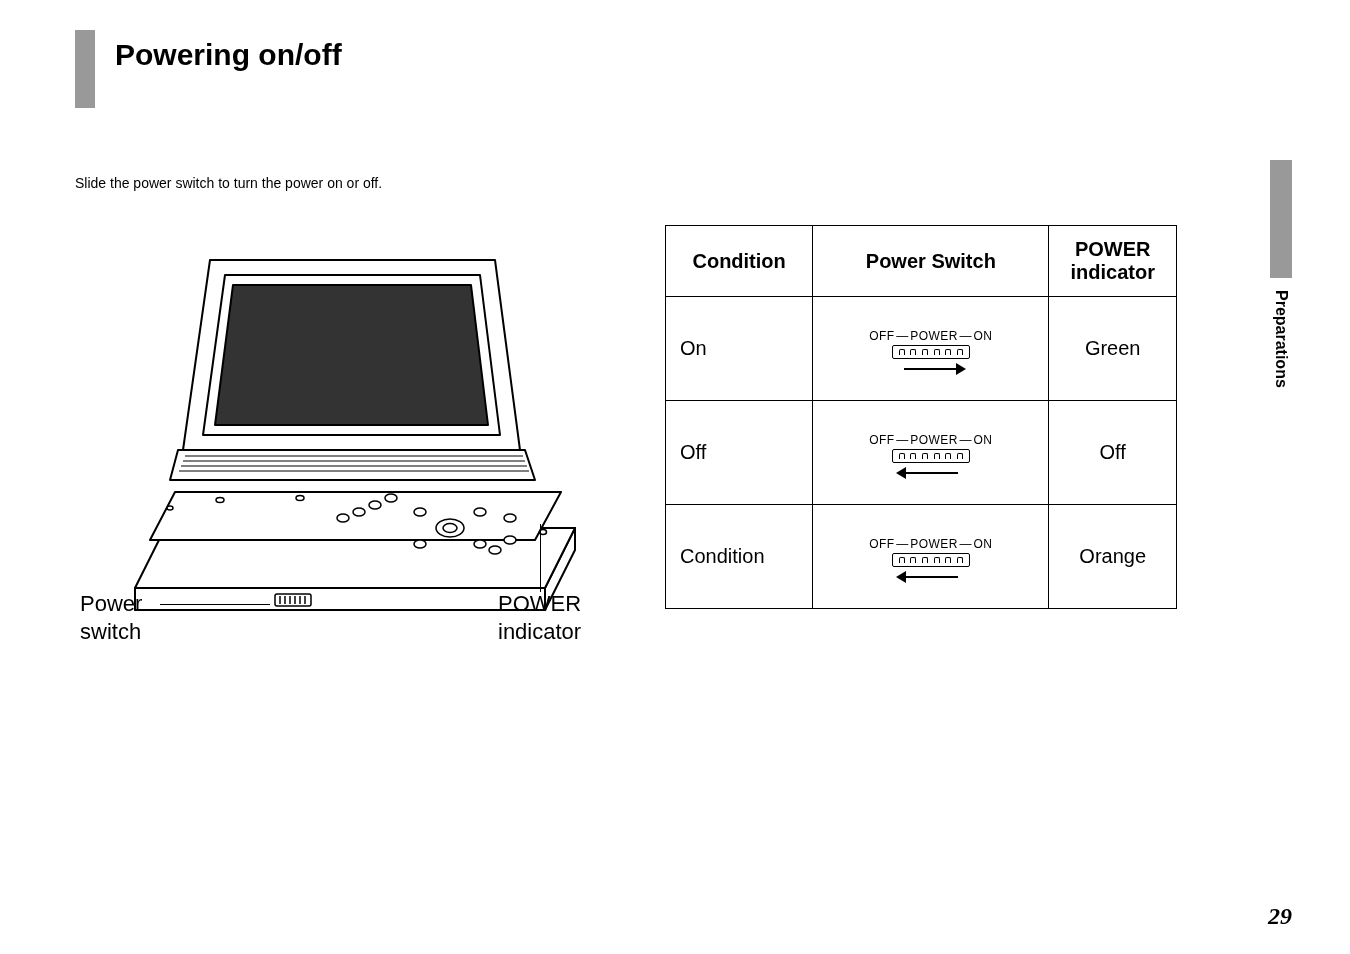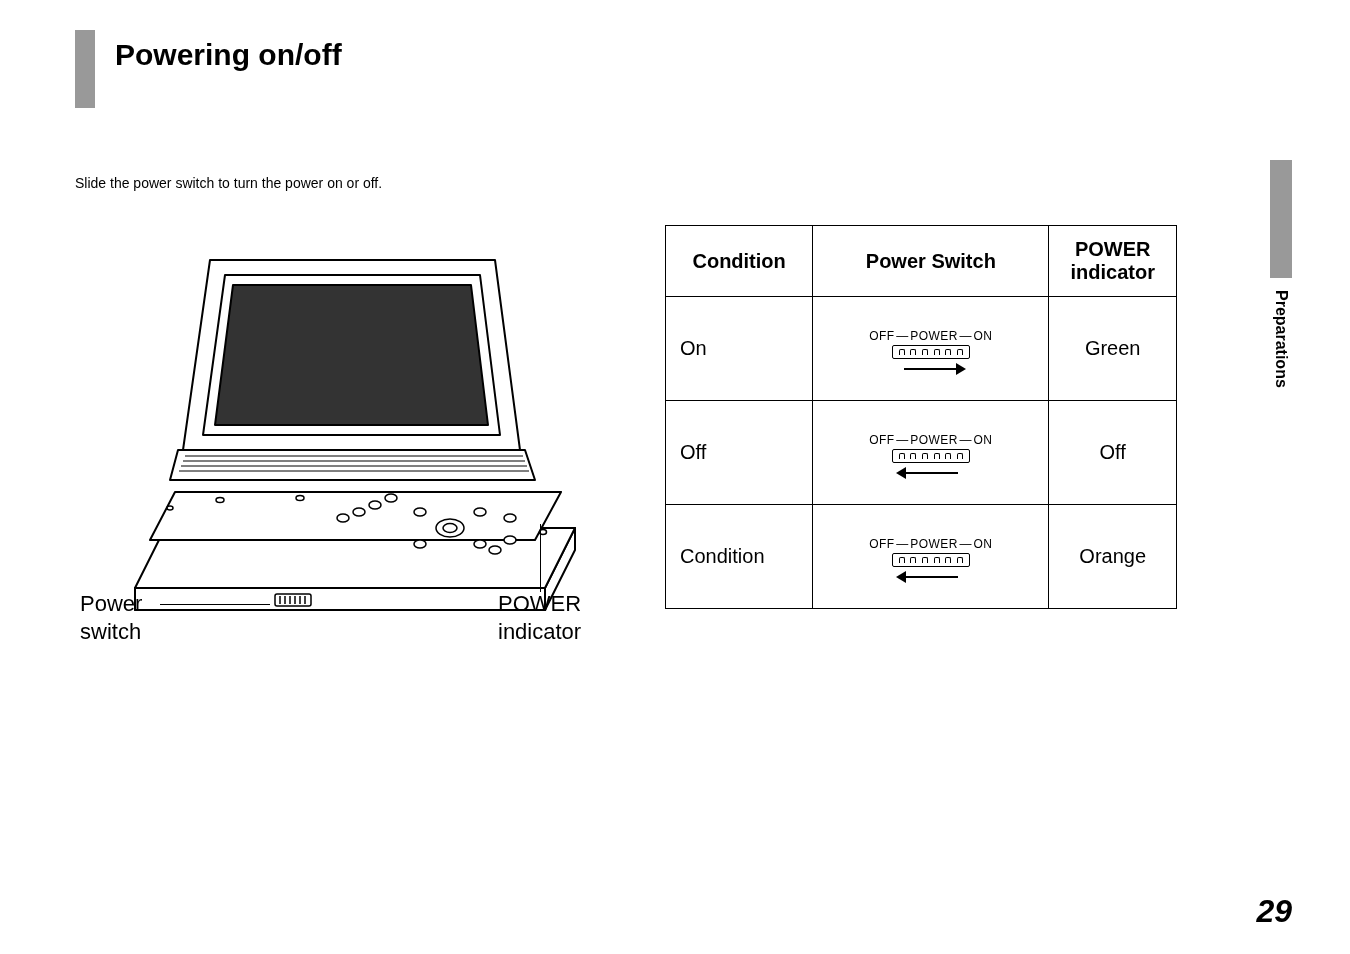--- a/index.html
+++ b/index.html
@@ -139,24 +139,24 @@
     top: 290px;
     font-size: 16px;
     font-weight: bold;
     writing-mode: vertical-rl;
     text-orientation: mixed;
   }
   .page-number {
     position: absolute;
     right: 58px;
     bottom: 24px;
-    font-size: 32px;
+    font-size: 24px;
     font-style: italic;
     font-weight: bold;
-    font-family: Liberation Sans, sans-serif;
+    font-family: Liberation Serif, serif;
     text-align: center;
   }
 </style>
 </head>
 <body>
 
 <div class="title-bar"></div>
 <div class="page-title">Powering on/off</div>
 <div class="intro">Slide the power switch to turn the power on or off.</div>
 

